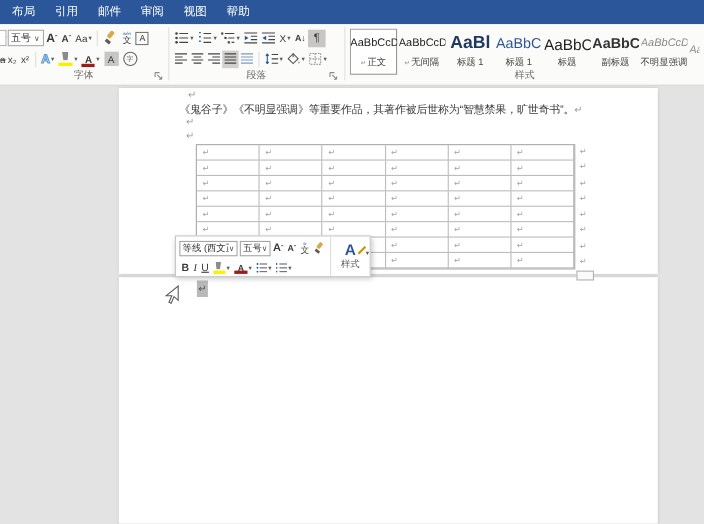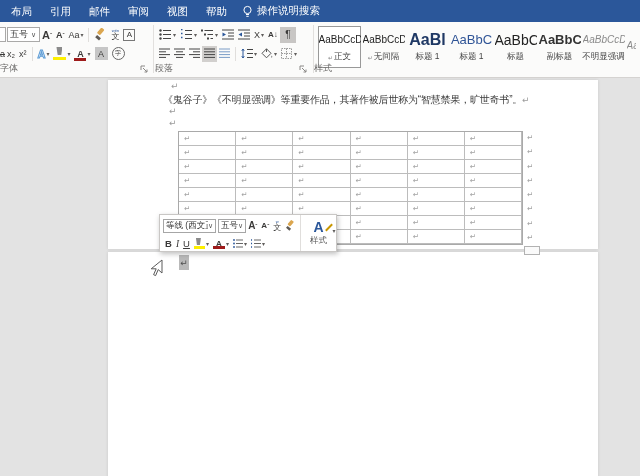--- a/index.html
+++ b/index.html
@@ -7,21 +7,21 @@
   body { position:relative; background:#e3e3e3; font-family:"Liberation Sans","DejaVu Sans",sans-serif; color:#3b3a39; }
 
   
   .menubar { position:absolute; top:0; left:0; right:0; height:22px; background:#2b579a; display:flex; align-items:center; padding-left:2px; }
   .menu-item { color:#fff; font-size:10.5px; padding:0 9px; line-height:22px; cursor:default; }
   .tellme { display:flex; align-items:center; color:#fff; font-size:10.5px; padding:0 6px; gap:4px; }
 
   
   .ribbon { position:absolute; top:22px; left:0; right:0; height:56px; background:#fbfbfa; border-bottom:1px solid #d5d3d1; }
   .vsep { position:absolute; top:3px; height:48px; width:1px; background:#e2e0de; }
-  .grp-label { position:absolute; bottom:2px; font-size:9px; color:#6b6a69; width:100%; }
+  .grp-label { position:absolute; bottom:2px; font-size:9px; color:#6b6a69; width:100%; text-align:center; }
   .launcher { position:absolute; bottom:3px; width:9px; height:9px; }
   .r1 { position:absolute; top:4px; display:flex; align-items:center; height:17px; }
   .r2 { position:absolute; top:23px; display:flex; align-items:center; height:17px; }
   .icbtn { display:flex; align-items:center; justify-content:center; height:16px; padding:0 2px; font-size:10px; color:#3b3a39; white-space:nowrap; }
   .active { background:#c8c6c4; }
   .active2 { background:#d2d0ce; }
   .dd { font-size:6px; color:#605e5c; margin-left:1px; }
   .combo { display:flex; align-items:center; border:1px solid #aaa9a8; background:#fff; height:15px; font-size:9px; padding:0 2px; color:#333; }
   .combo .chev { margin-left:3px; font-size:7px; color:#555; }
   .minisep { width:1px; height:14px; background:#e0dedc; margin:0 3px; }
@@ -99,28 +99,20 @@
 
 <div class="menubar">
   <span id="menu-items" style="display:flex;">
       <span class="menu-item">布局</span>
       <span class="menu-item">引用</span>
       <span class="menu-item">邮件</span>
       <span class="menu-item">审阅</span>
       <span class="menu-item">视图</span>
       <span class="menu-item">帮助</span>
     </span>
-  <span class="tellme">
-    <svg class="ic" width="11" height="13" viewBox="0 0 11 13">
-      <circle cx="5.5" cy="5" r="3.6" fill="none" stroke="#fff" stroke-width="1"></circle>
-      <line x1="4" y1="9.5" x2="7" y2="9.5" stroke="#fff" stroke-width="1"></line>
-      <line x1="4.3" y1="11.3" x2="6.7" y2="11.3" stroke="#fff" stroke-width="1"></line>
-    </svg>
-    <span>操作说明搜索</span>
-  </span>
 </div>
 
 <div class="ribbon">
 
   <div style="position:absolute; left:0; top:0; width:152px; height:55px;">
     <div class="r1" style="left:0;">
       <span class="cutclip" style="width:6px;">
           <span class="combo" style="border-left:none;">
             <span class="chev">∨</span>
           </span>

